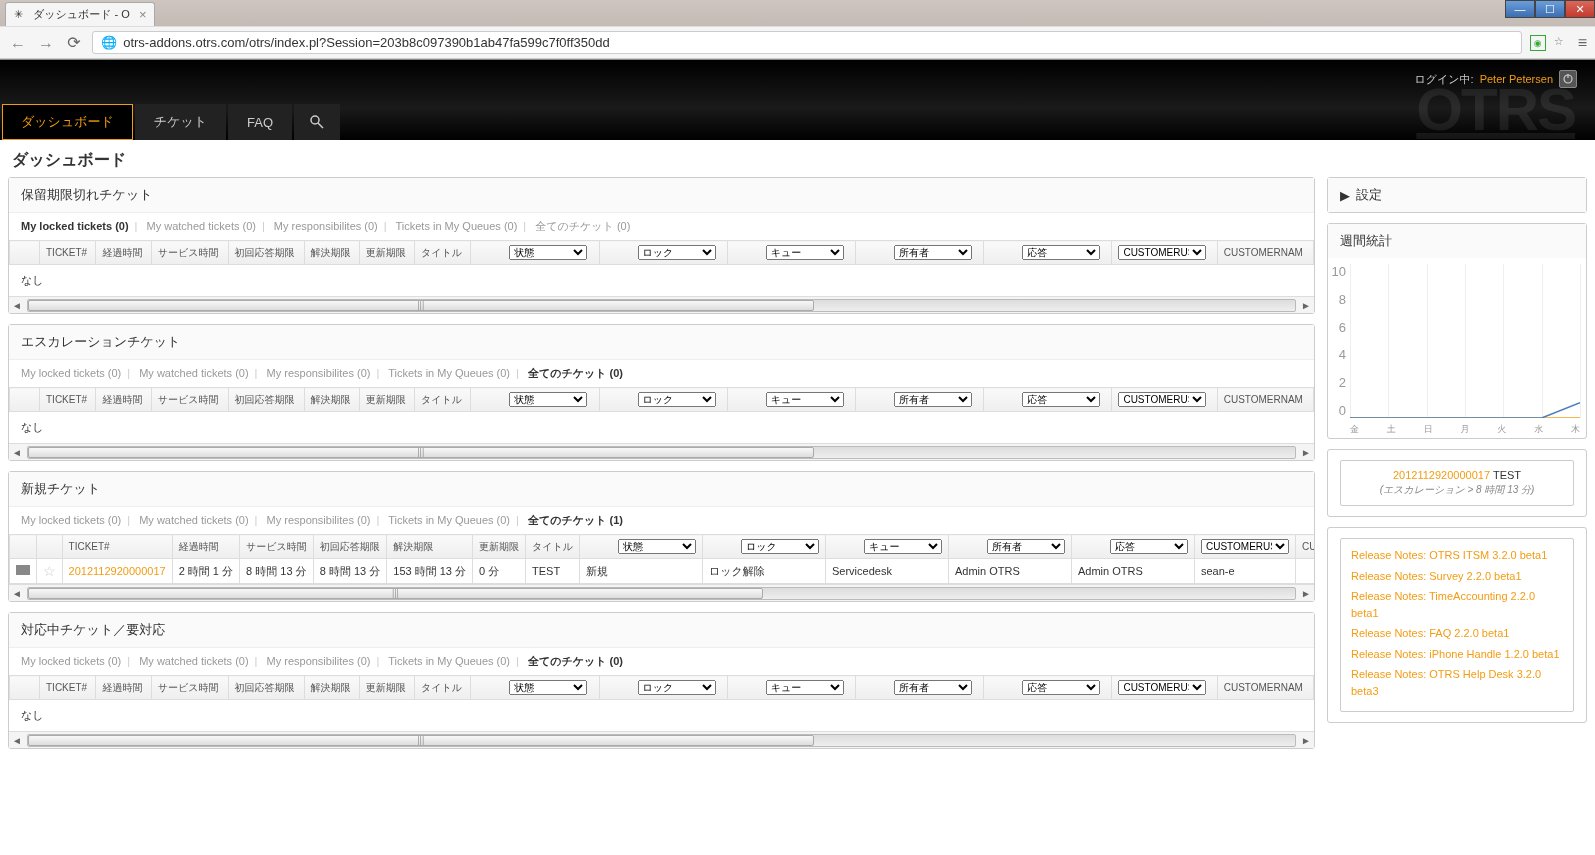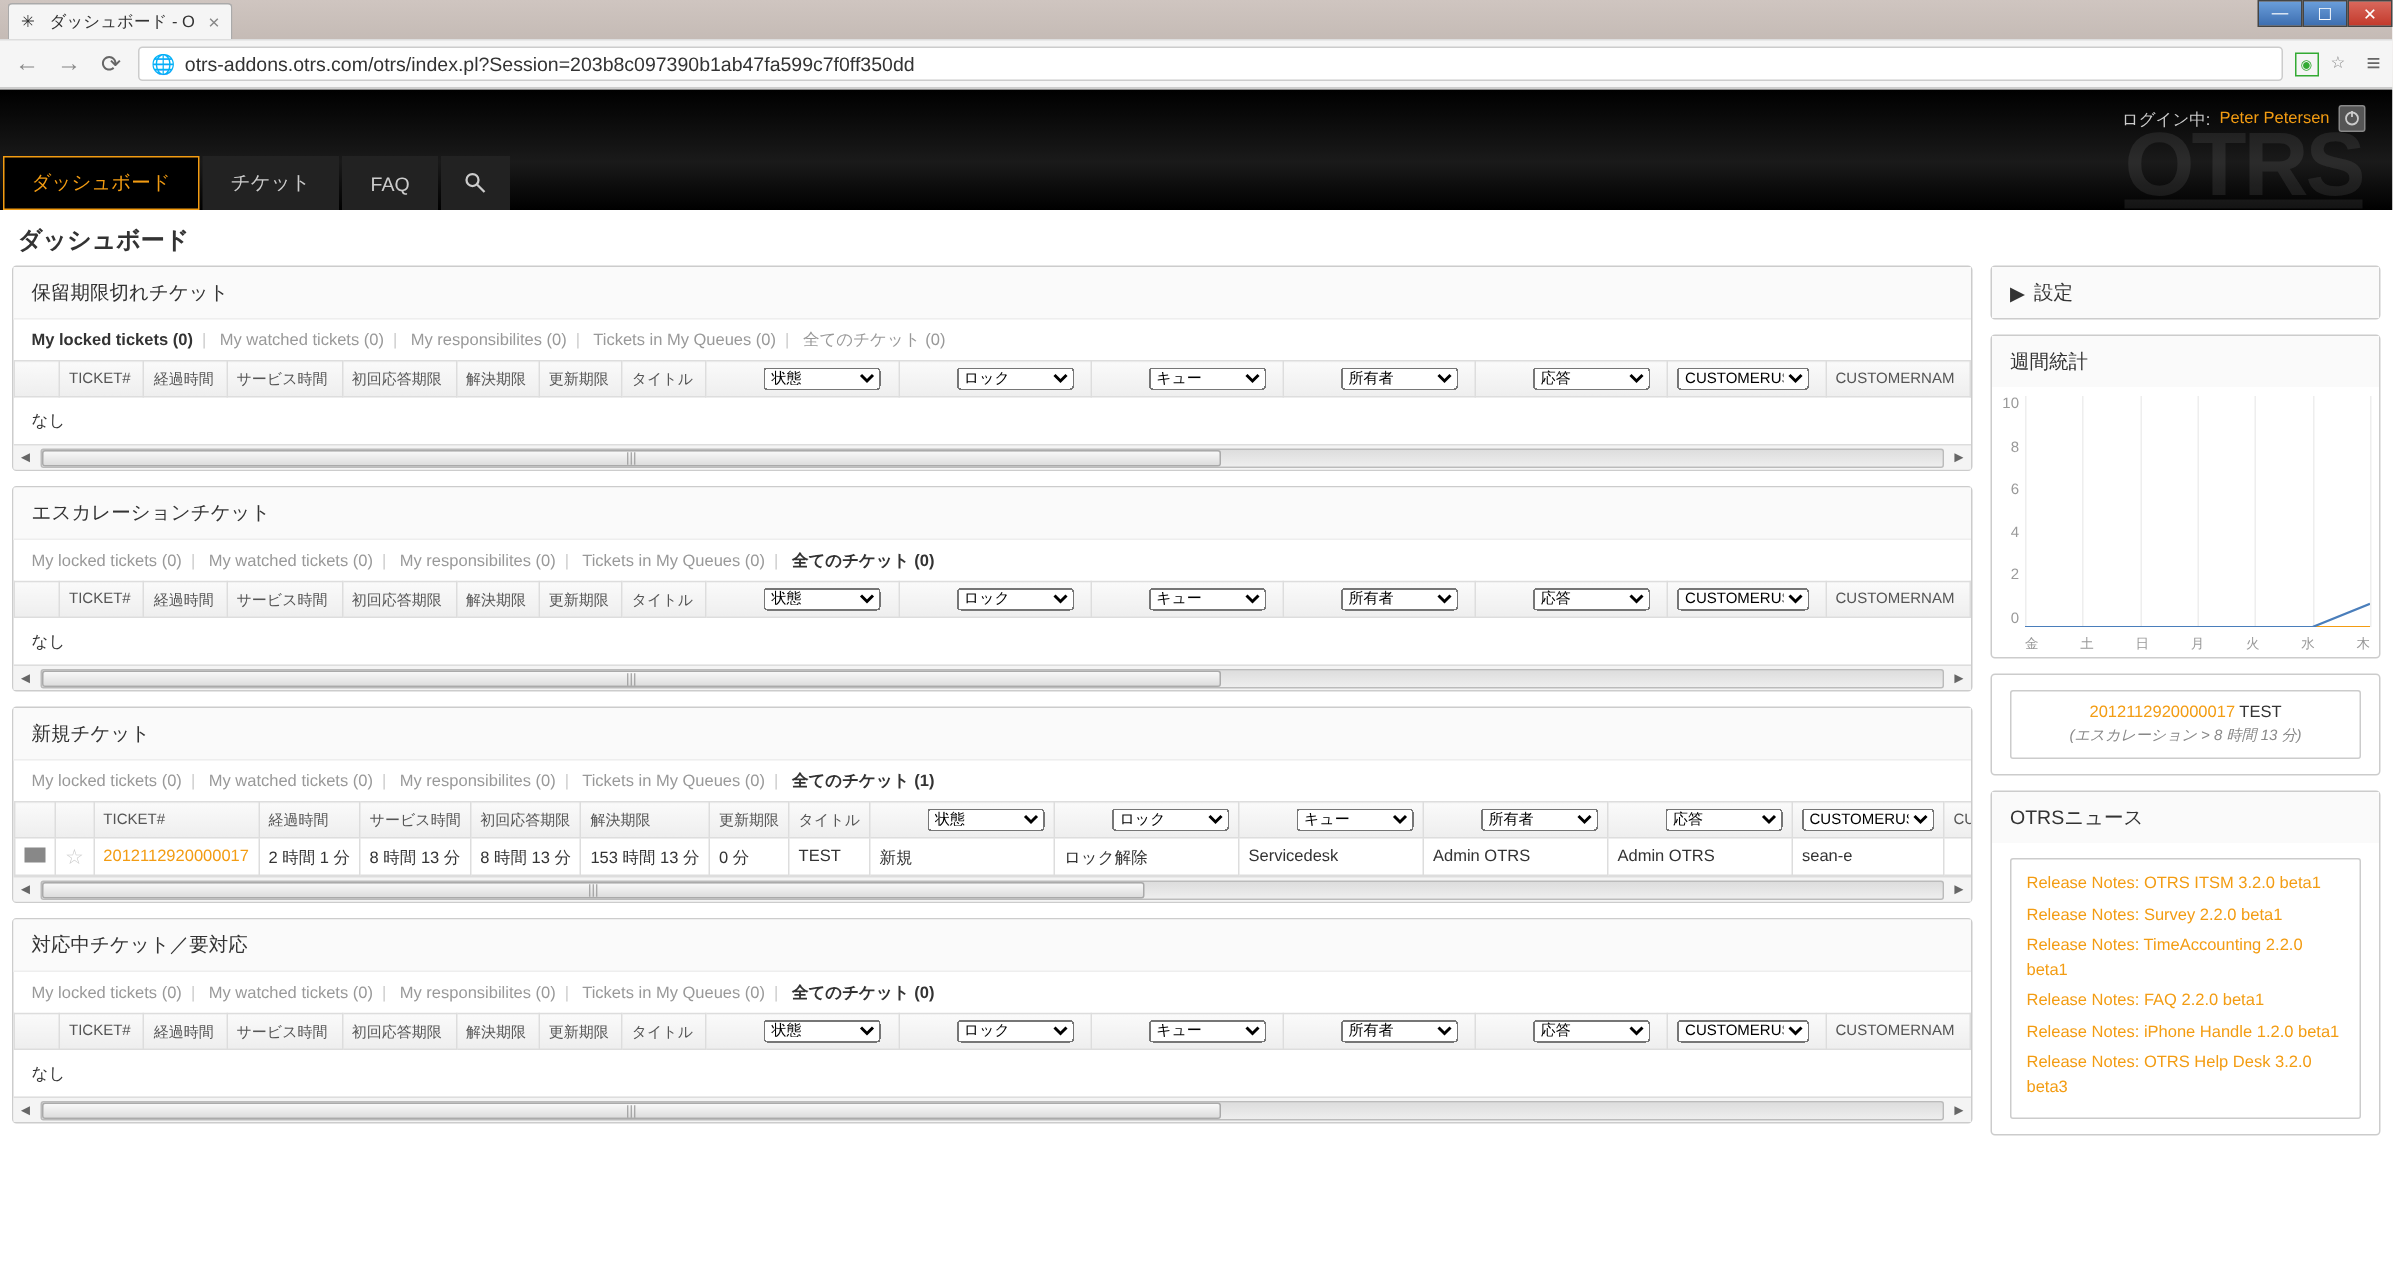--- a/index.html
+++ b/index.html
@@ -67,21 +67,21 @@
 .hscroll .arrow { width: 16px; text-align: center; color: #666; cursor: pointer; font-size: 10px; }
 .hscroll .track { flex: 1; height: 13px; background: linear-gradient(to bottom,#ddd,#eee); border: 1px solid #bbb; position: relative; margin: 0 2px; border-radius: 2px; }
 .hscroll .thumb { position: absolute; left: 0; top: 0; bottom: 0; width: 62%; background: linear-gradient(to bottom,#f8f8f8,#ddd); border: 1px solid #aaa; border-radius: 2px; display:flex; align-items:center; justify-content:center; color:#999; font-size:9px; }
 .hscroll .thumb.narrow { width: 58%; }
 
 
 .side-widget { border: 1px solid #ccc; border-radius: 3px; margin-bottom: 10px; }
 .side-header { padding: 8px 12px; font-size: 13px; display: flex; align-items: center; gap: 6px; background: #fafafa; }
 .side-body { padding: 10px 12px; font-size: 11px; }
 .chart-box { height: 180px; position: relative; padding: 6px 4px 4px 22px; }
-.chart-yaxis { position: absolute; left: 4px; top: 6px; bottom: 20px; display: flex; flex-direction: column; justify-content: space-between; font-size: 10px; color: #999; align-items: flex-end; width: 14px; }
+.chart-yaxis { position: absolute; left: 4px; top: 6px; bottom: 20px; display: flex; flex-direction: column; justify-content: space-between; font-size: 13px; color: #999; align-items: flex-end; width: 14px; }
 .chart-grid { position: absolute; left: 22px; right: 6px; top: 6px; bottom: 20px; }
 .chart-grid .vline { position: absolute; top: 0; bottom: 0; width: 1px; background: #eee; }
 .chart-xaxis { position: absolute; left: 22px; right: 6px; bottom: 2px; display: flex; justify-content: space-between; font-size: 9px; color: #999; }
 .chart-svg { position: absolute; left: 22px; right: 6px; top: 6px; bottom: 20px; }
 .chart-svg svg { width: 100%; height: 100%; }
 
 .event-box { border: 1px solid #ccc; border-radius: 2px; padding: 8px 10px; text-align: center; }
 .event-box .ticket-link { font-weight: normal; }
 .event-meta { font-style: italic; color: #888; font-size: 10px; margin-top: 2px; }
 
@@ -394,21 +394,20 @@
       <div class="side-body">
         <div class="event-box">
           <a href="#" class="ticket-link">2012112920000017</a>
           <span>TEST</span>
           <div class="event-meta">(エスカレーション &gt; 8 時間 13 分)</div>
         </div>
       </div>
     </div>
 
     <div class="side-widget">
-      <div class="side-header">OTRSニュース</div>
       <div class="side-body">
         <div class="news-list" id="news-list">
             <a href="#">Release Notes: OTRS ITSM 3.2.0 beta1</a>
             <a href="#">Release Notes: Survey 2.2.0 beta1</a>
             <a href="#">Release Notes: TimeAccounting 2.2.0 beta1</a>
             <a href="#">Release Notes: FAQ 2.2.0 beta1</a>
             <a href="#">Release Notes: iPhone Handle 1.2.0 beta1</a>
             <a href="#">Release Notes: OTRS Help Desk 3.2.0 beta3</a>
           </div>
       </div>

